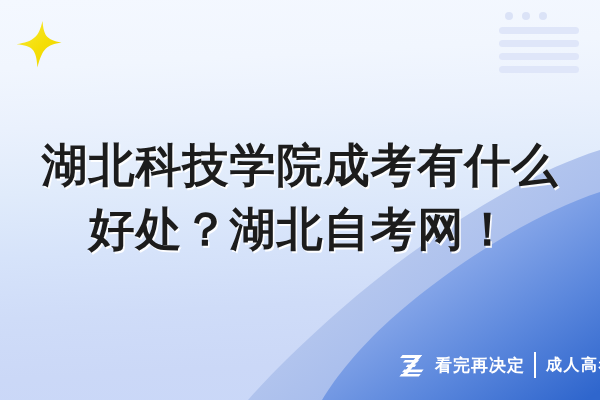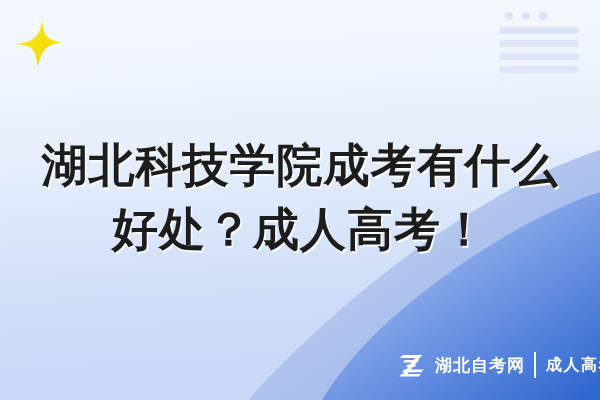--- a/index.html
+++ b/index.html
@@ -201,34 +201,34 @@
       </linearGradient>
     </defs>
 
     <path d="M600 150 C520 175 420 240 340 310 C300 345 270 375 248 400 L600 400 Z" fill="url(#swooshOuter)"></path>
 
     <path d="M600 192 C530 215 448 268 390 320 C358 349 335 378 322 400 L600 400 Z" fill="url(#swooshInner)"></path>
   </svg>
 
   <div id="headline">
     <div class="line">湖北科技学院成考有什么</div>
-    <div class="line">好处？成人高考！</div>
+    <div class="line">好处？湖北自考网！</div>
   </div>
 
   <div id="logo-lockup">
     <svg id="logo-mark" viewBox="0 0 30 30" xmlns="http://www.w3.org/2000/svg">
       <g fill="#ffffff">
         <path d="M4.5 5.0 L24.0 5.0 L21.6 8.0 L2.1 8.0 Z"></path>
         <path d="M7.0 10.0 L21.0 10.0 L19.0 12.6 L5.0 12.6 Z"></path>
         <path d="M9.6 14.6 L18.4 14.6 L16.6 17.0 L7.8 17.0 Z"></path>
         <path d="M19.5 5.0 L24.0 5.0 L9.0 24.6 L4.5 24.6 Z"></path>
         <path d="M6.2 19.4 L25.6 19.4 L23.4 22.2 L4.0 22.2 Z"></path>
         <path d="M3.4 24.0 L22.8 24.0 L20.8 26.6 L1.4 26.6 Z"></path>
       </g>
     </svg>
     <div id="logo-text-block">
-      <div id="logo-name">湖北自考网</div>
+      <div id="logo-name">看完再决定</div>
     </div>
     <div id="logo-divider"></div>
     <div id="logo-tagline">成人高考</div>
   </div>
 
 </div>
 
 </body></html>

